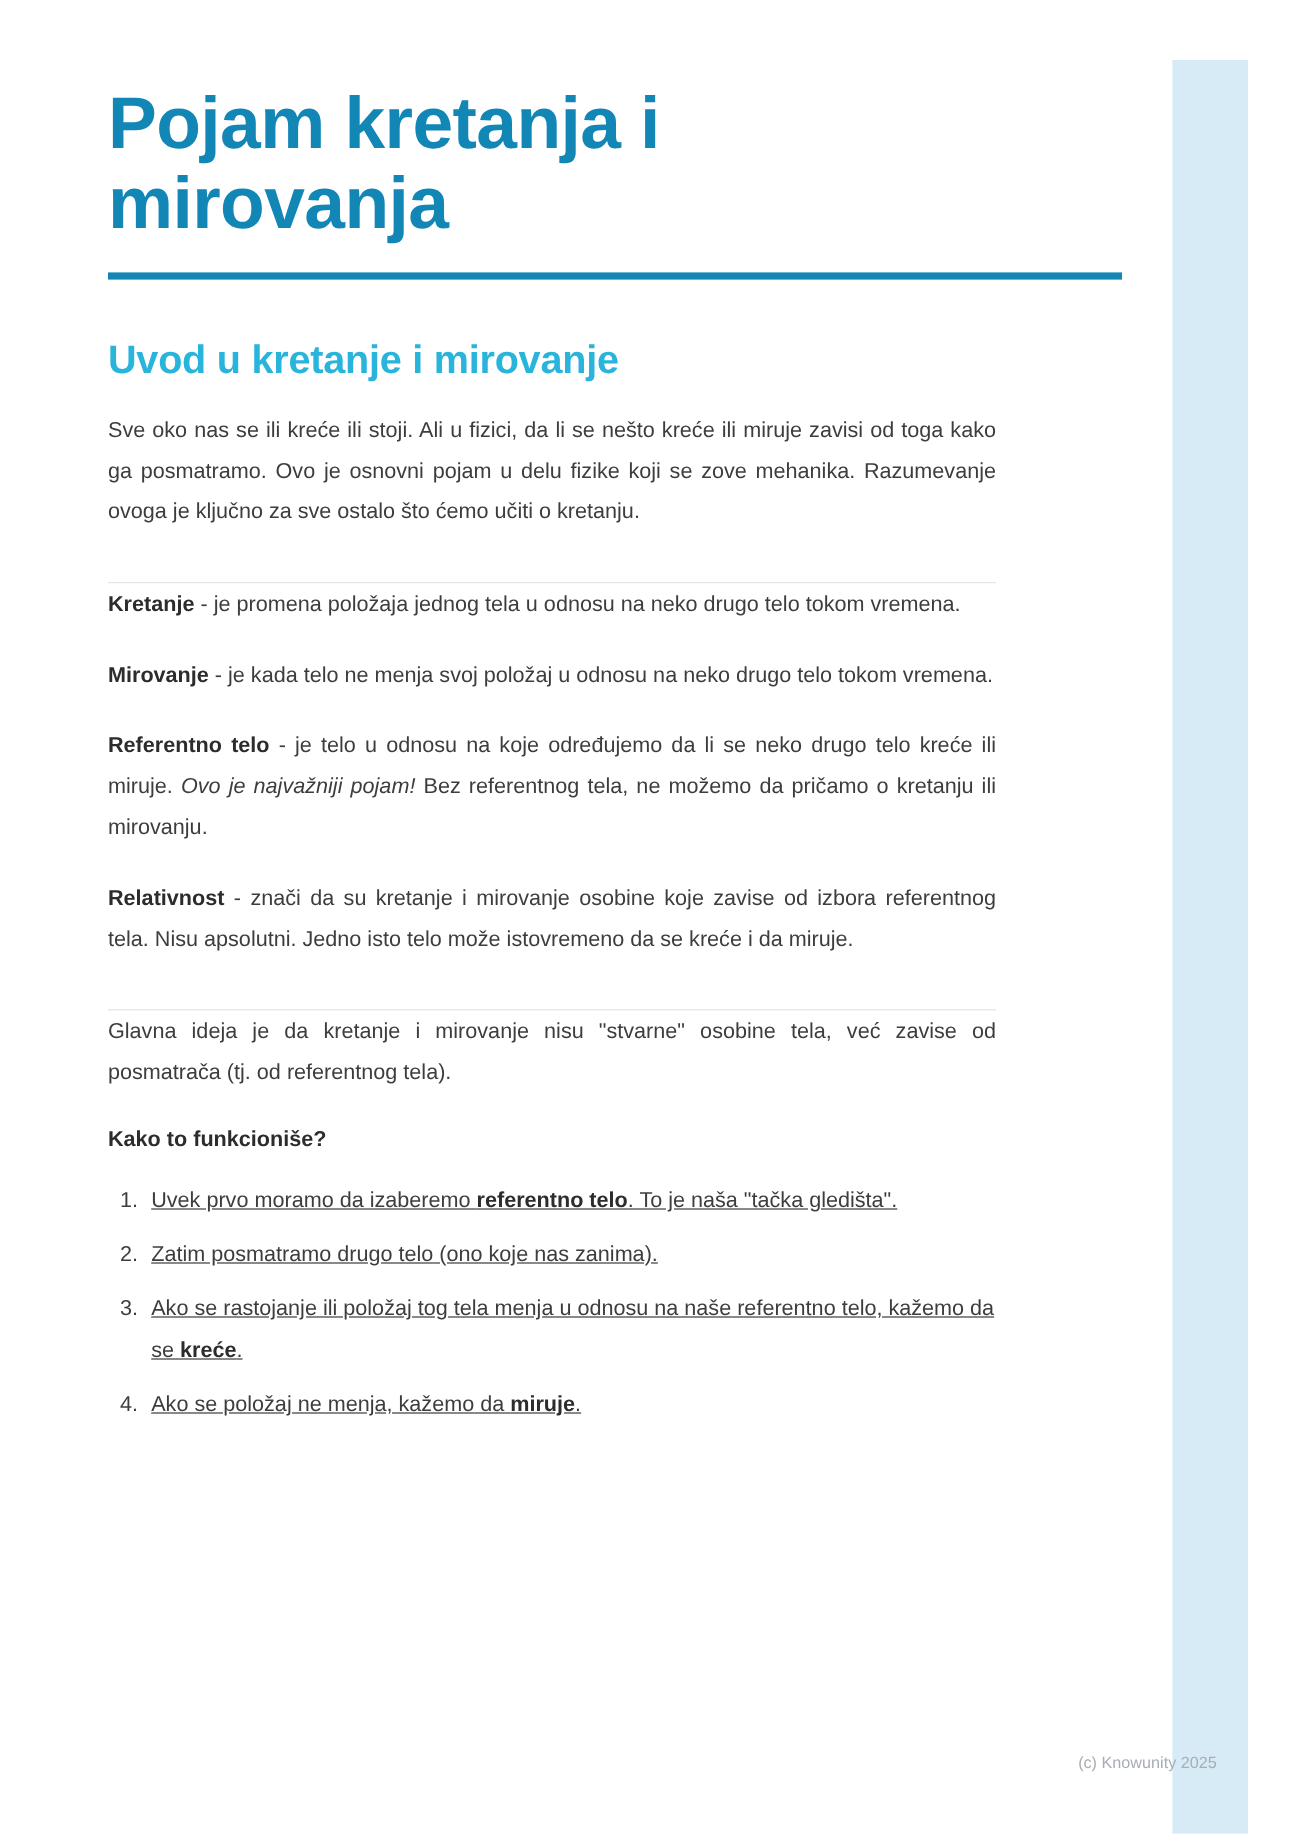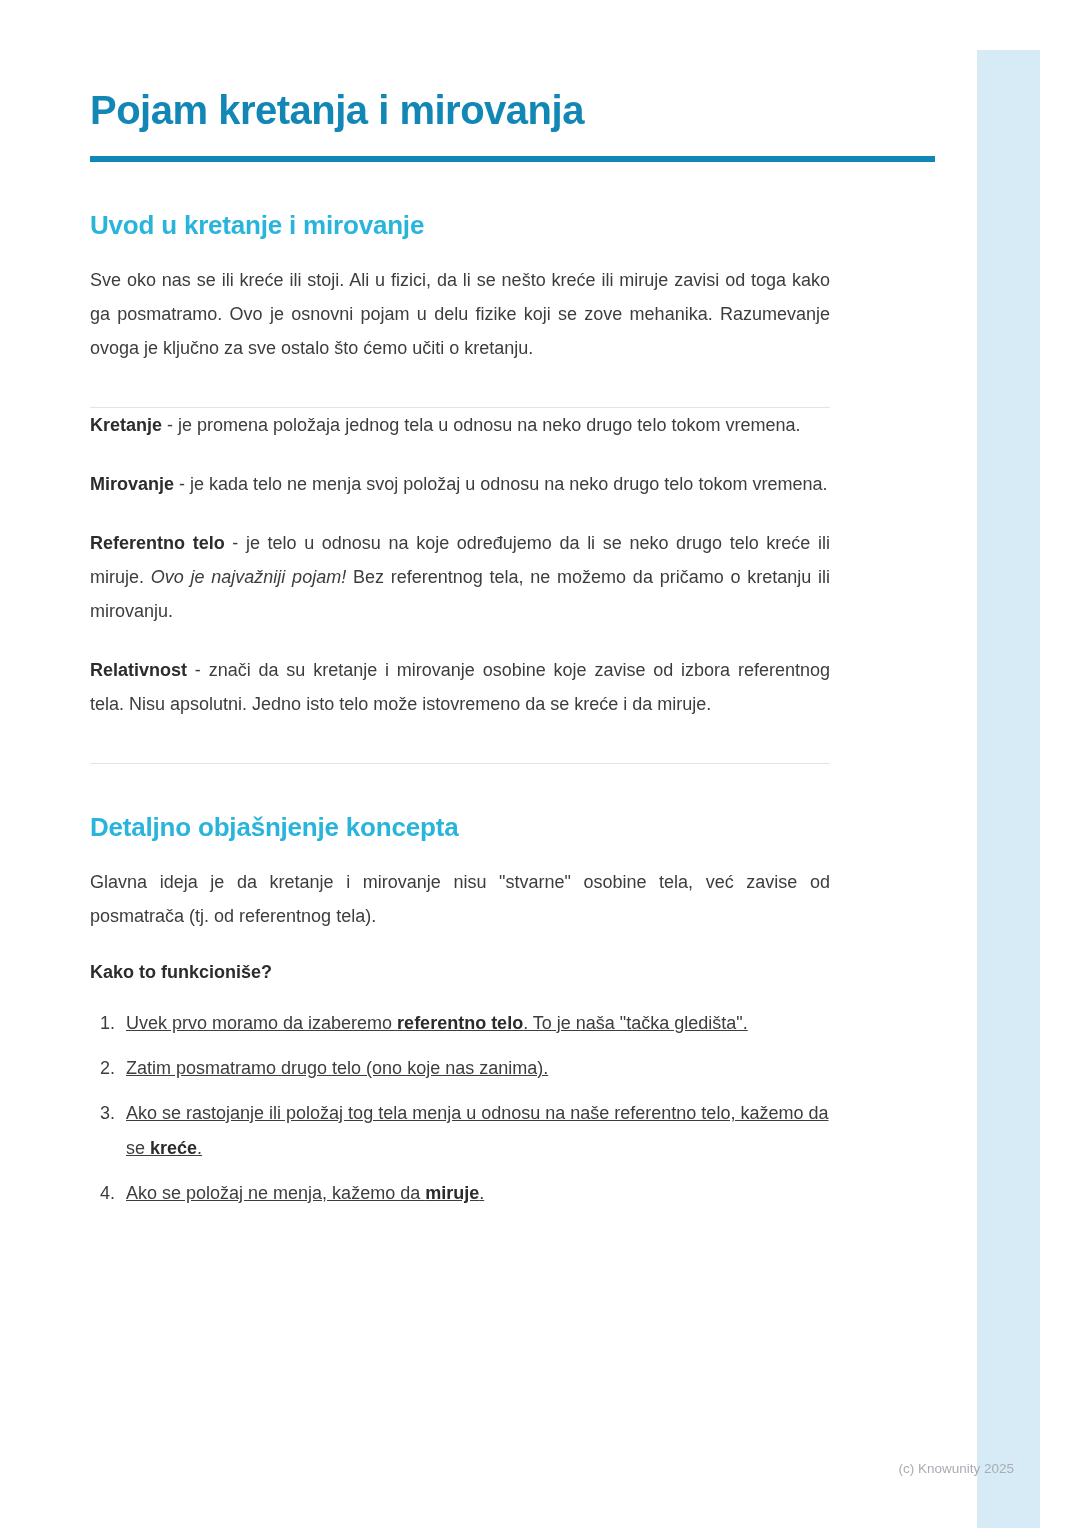--- a/index.html
+++ b/index.html
@@ -21,36 +21,36 @@
     bottom: 0;
     background: var(--strip, #d7ebf7);
   }
   .content {
     position: absolute;
     left: 90px;
     top: 0;
     width: 740px;
   }
   h1.page-title {
-    margin: 88px 0 0;
-    font-size: 40px;
+    margin: 69px 0 0;
+    font-size: 61px;
     line-height: 1.1;
     font-weight: 800;
     letter-spacing: -0.5px;
     color: var(--title, #1287b6);
   }
   .title-rule {
     width: 845px;
     height: 6px;
     background: var(--title, #1287b6);
     margin-top: 24px;
   }
   h2.section-heading {
     margin: 48px 0 22px;
-    font-size: 26px;
+    font-size: 33px;
     font-weight: 700;
     letter-spacing: -0.2px;
     color: var(--heading, #29b4dc);
   }
   p.body-p {
     margin: 0 0 25px;
     font-size: 18px;
     line-height: 34px;
   }
   .just { text-align: justify; }
@@ -112,21 +112,20 @@
     <p class="body-p just"><b>Mirovanje</b><span> - je kada telo ne menja svoj položaj u odnosu na neko drugo telo tokom vremena.</span></p>
 
     <p class="body-p just"><b>Referentno telo</b><span> - je telo u odnosu na koje određujemo da li se neko drugo telo kreće ili miruje. </span><i>Ovo je najvažniji pojam!</i><span> Bez referentnog tela, ne možemo da pričamo o kretanju ili mirovanju.</span></p>
 
     <p class="body-p just"><b>Relativnost</b><span> - znači da su kretanje i mirovanje osobine koje zavise od izbora referentnog tela. Nisu apsolutni. Jedno isto telo može istovremeno da se kreće i da miruje.</span></p>
   </section>
 
   <hr class="divider">
 
   <section>
-    <h2 class="section-heading">Detaljno objašnjenje koncepta</h2>
     <p class="body-p just">Glavna ideja je da kretanje i mirovanje nisu "stvarne" osobine tela, već zavise od posmatrača (tj. od referentnog tela).</p>
     <p class="subheading">Kako to funkcioniše?</p>
 
     <ol class="steps">
       <li><span>Uvek prvo moramo da izaberemo </span><b>referentno telo</b><span>. To je naša "tačka gledišta".</span></li>
       <li><span>Zatim posmatramo drugo telo (ono koje nas zanima).</span><b></b><span></span></li>
       <li><span>Ako se rastojanje ili položaj tog tela menja u odnosu na naše referentno telo, kažemo da se </span><b>kreće</b><span>.</span></li>
       <li><span>Ako se položaj ne menja, kažemo da </span><b>miruje</b><span>.</span></li>
     </ol>
   </section>

